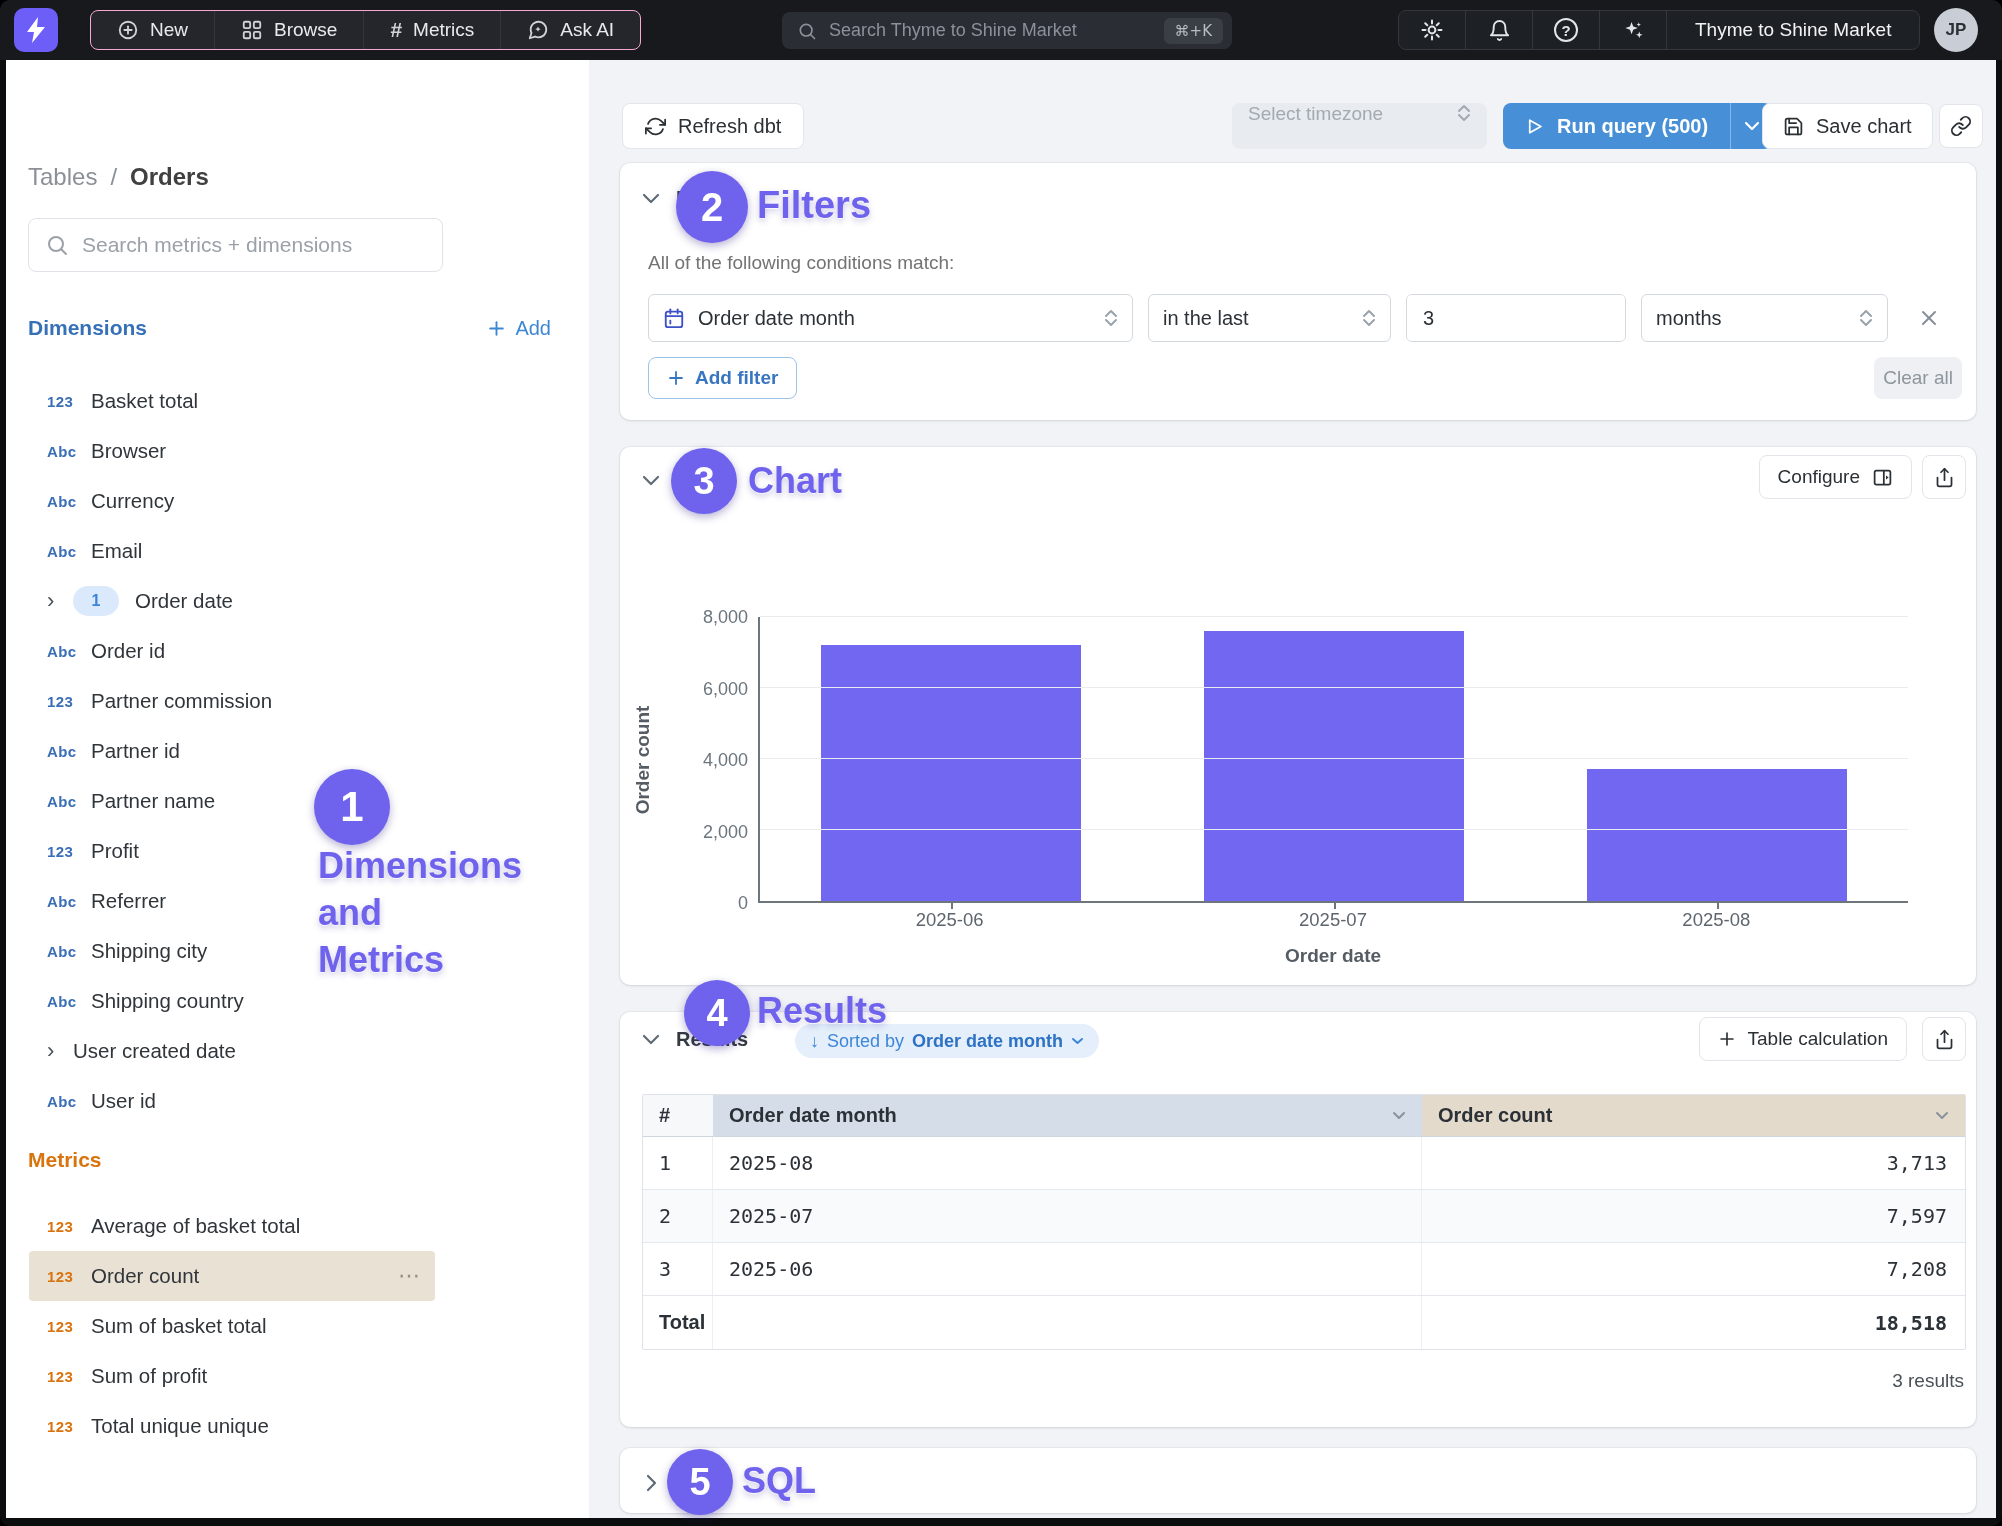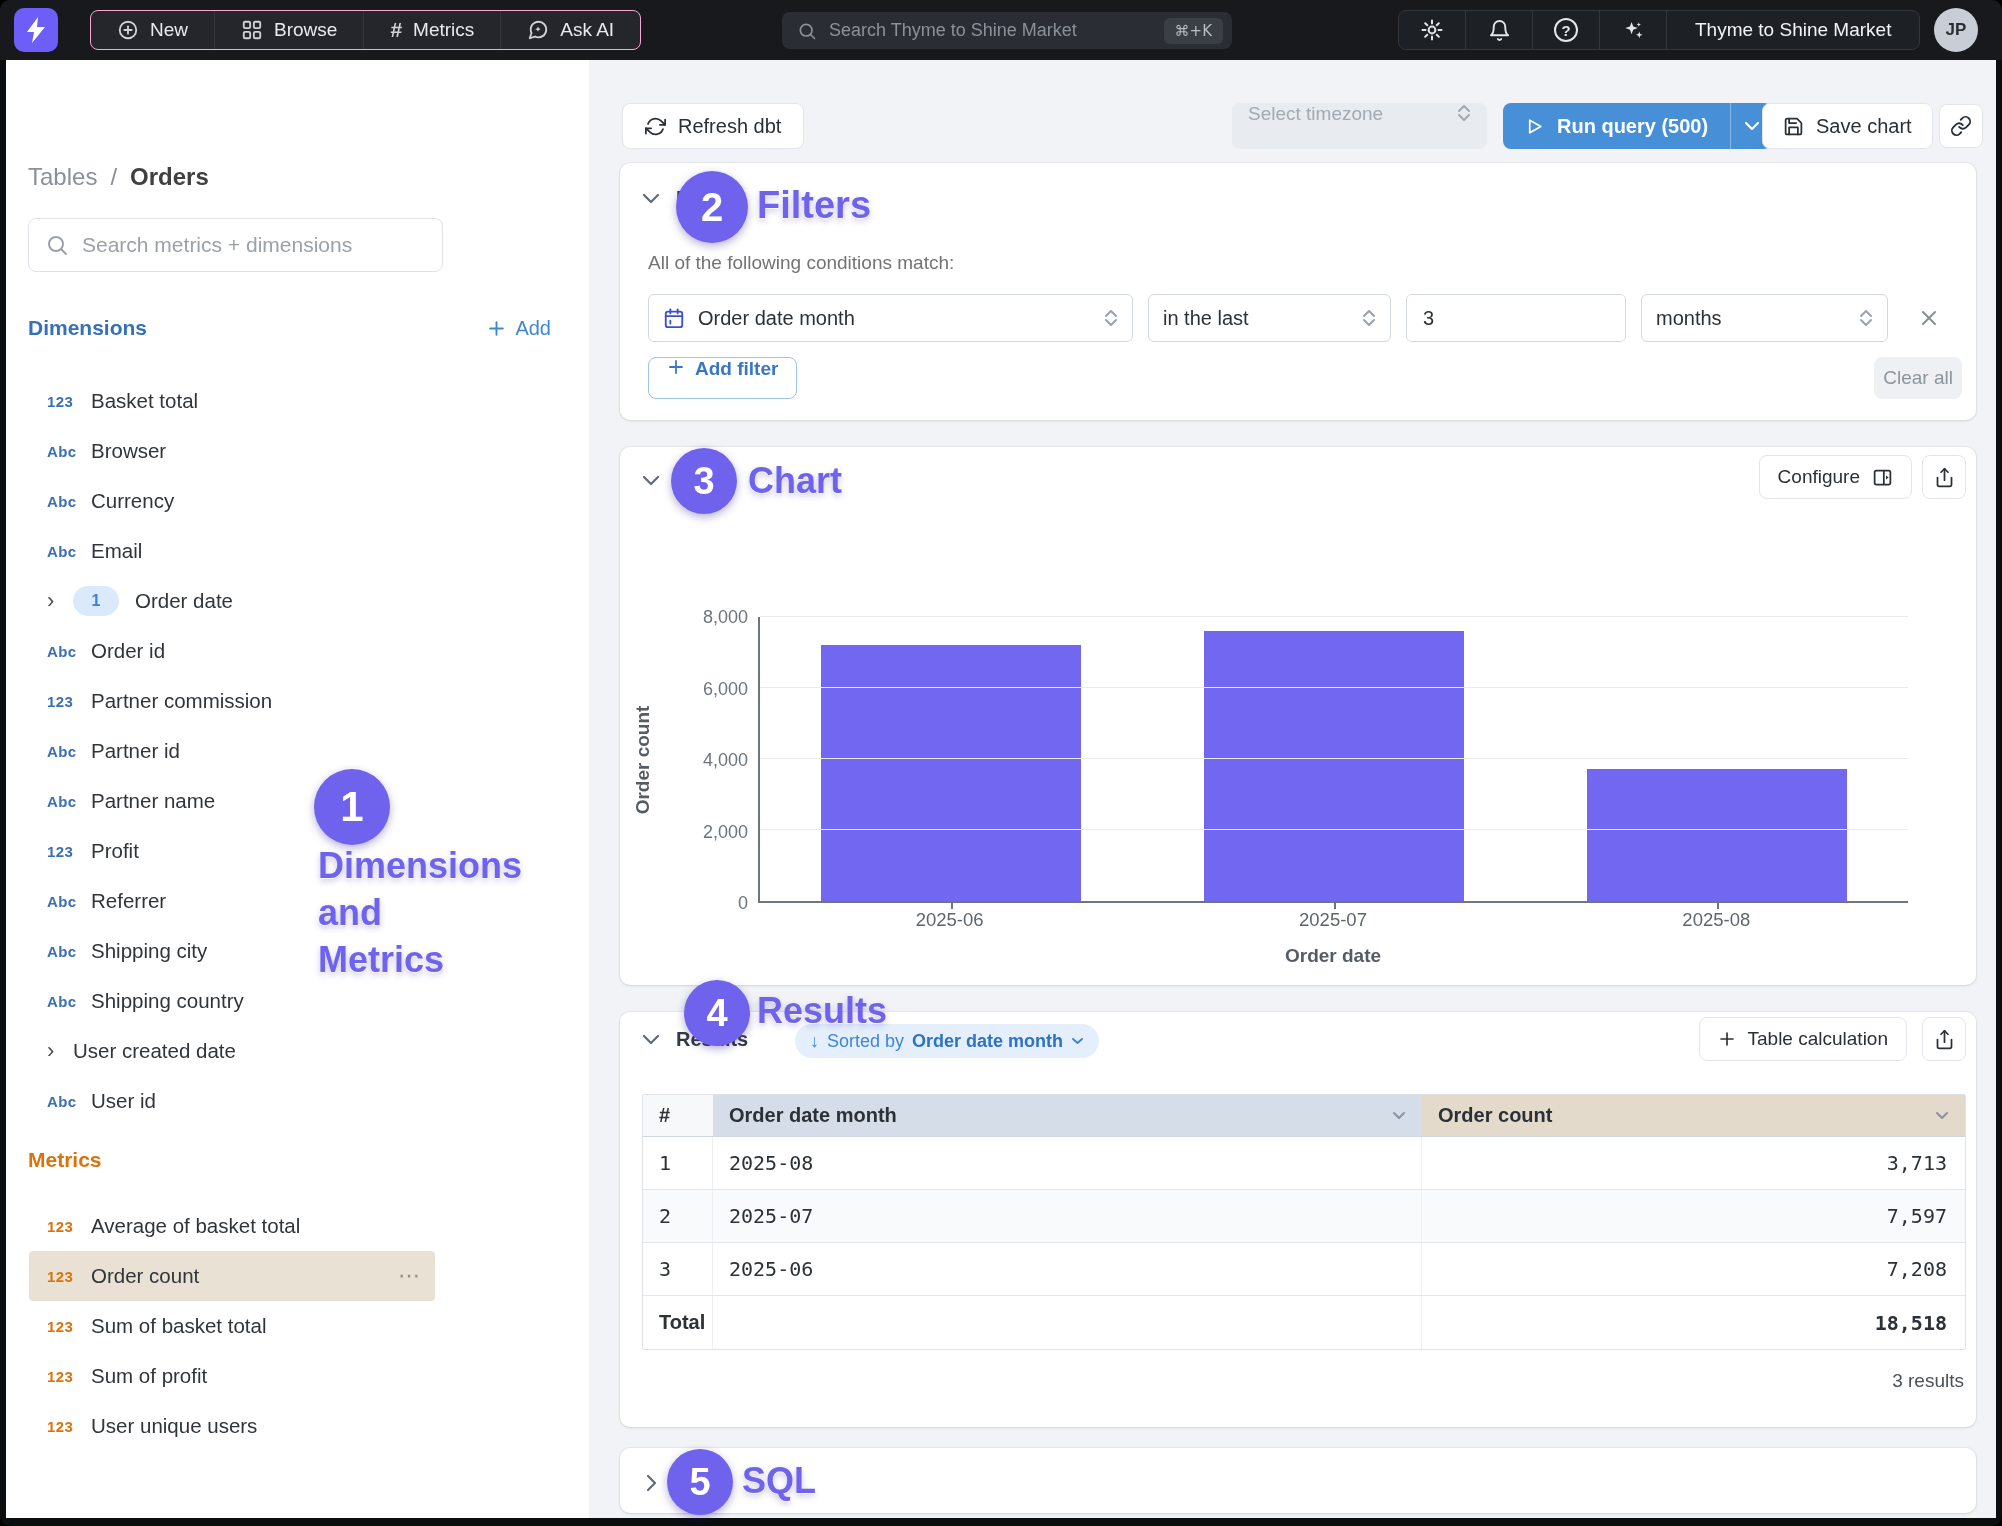--- a/index.html
+++ b/index.html
@@ -68,21 +68,21 @@
   .cond-text{position:absolute;left:28px;top:89px;font-size:19px;color:#737373;}
   .filter-row{position:absolute;left:28px;top:131px;display:flex;gap:15px;align-items:center;}
   .fselect{height:48px;border:1px solid #d3d9de;border-radius:6px;background:#fff;display:flex;align-items:center;padding:0 14px;font-size:20px;color:#2b3136;cursor:pointer;}
   .fselect .dblchev{margin-left:auto;color:#9aa2aa;}
   .w-field{width:485px;gap:13px;}
   .w-op{width:243px;}
   .w-unit{width:247px;}
   .numwrap{width:220px;height:48px;border:1px solid #d3d9de;border-radius:6px;background:#fff;display:flex;overflow:hidden;}
   .numwrap input{flex:1;border:none;outline:none;font-size:20px;color:#2b3136;padding:0 16px;font-family:"Liberation Sans",sans-serif;}
   .fclose{margin-left:16px;color:#868e96;cursor:pointer;display:flex;}
-  .addfilter{position:absolute;left:28px;top:194px;height:42px;display:flex;align-items:flex-start;gap:10px;padding:0 18px;border:1px solid #9cc3ea;border-radius:8px;background:#fff;color:#3876c2;font-size:19px;font-weight:600;cursor:pointer;}
+  .addfilter{position:absolute;left:28px;top:194px;height:42px;display:flex;align-items:center;gap:10px;padding:0 18px;border:1px solid #9cc3ea;border-radius:8px;background:#fff;color:#3876c2;font-size:19px;font-weight:600;cursor:pointer;}
   .clearall{position:absolute;right:14px;top:194px;height:42px;display:flex;align-items:center;padding:0 9px;background:#eef0f3;border-radius:8px;color:#8d959d;font-size:19px;cursor:pointer;}
 
   
   #chart-card{top:387px;height:538px;}
   .configure{position:absolute;right:64px;top:8px;height:44px;padding:0 18px;font-size:19px;}
   .sharebtn{position:absolute;right:10px;top:8px;width:44px;height:44px;justify-content:center;gap:0;}
   .plot{position:absolute;left:138px;top:170px;width:1150px;height:286px;border-left:2px solid #6d757d;border-bottom:2px solid #6d757d;}
   .gridline{position:absolute;left:0;right:0;height:1px;background:#e9ecef;}
   .yticklbl{position:absolute;right:8px;transform:translateY(50%);font-size:18px;color:#6c757d;}
   .yticks{position:absolute;left:40px;top:170px;width:96px;height:286px;}
@@ -315,21 +315,21 @@
         <div class="field-row">
           <span class="ficon orange">123</span>
           <span class="flabel">Sum of basket total</span>
         </div>
         <div class="field-row">
           <span class="ficon orange">123</span>
           <span class="flabel">Sum of profit</span>
         </div>
         <div class="field-row">
           <span class="ficon orange">123</span>
-          <span class="flabel">User unique users</span>
+          <span class="flabel">Total unique unique</span>
         </div>
       </div>
   </div>
 
   <div class="main">
 
     <div class="btn toolbar-refresh">
       <svg width="21" height="21" viewBox="0 0 24 24" fill="none" stroke="#2b3035" stroke-width="2" stroke-linecap="round" stroke-linejoin="round">
           <polyline points="23 4 23 10 17 10"></polyline>
           <polyline points="1 20 1 14 7 14"></polyline>

